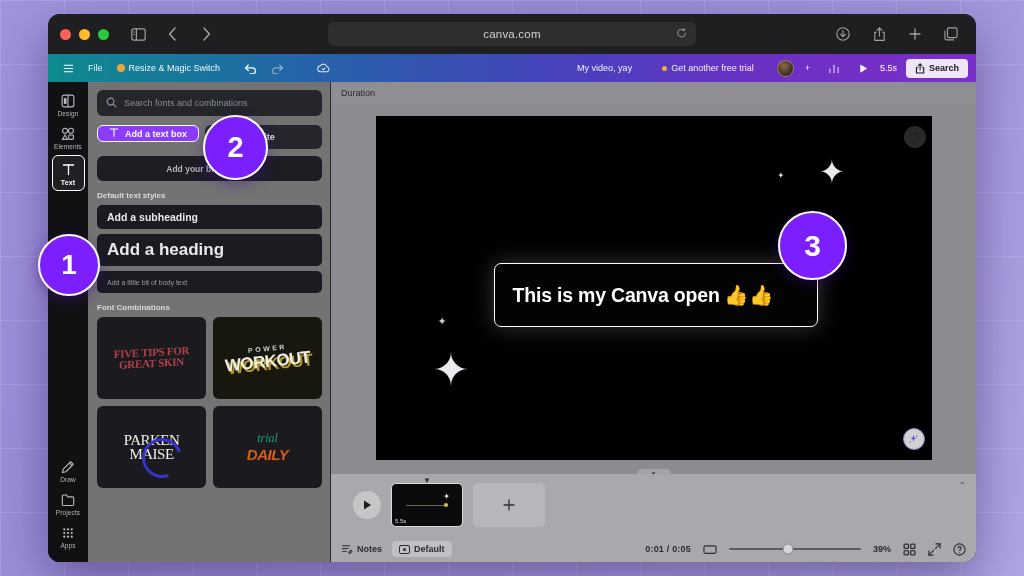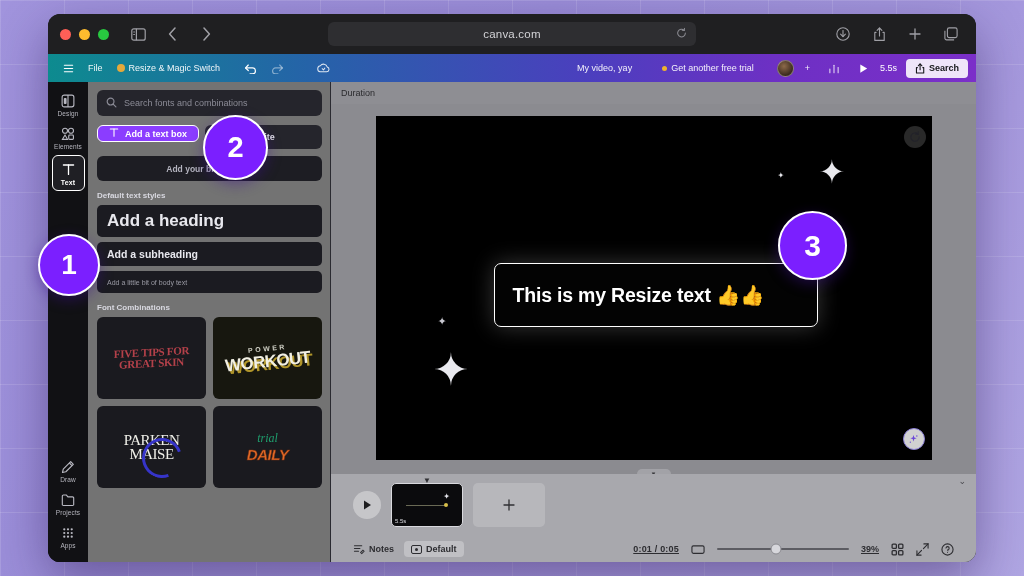--- a/index.html
+++ b/index.html
@@ -233,31 +233,31 @@
     width: 72px; height: 44px; border-radius: 5px; background: rgba(255,255,255,.18);
     display: flex; align-items: center; justify-content: center; color: #303034; flex: none;
   }
   #timeline-caret {
     position: absolute; left: 92px; top: 2px; color: #303034; font-size: 8px;
   }
   #timeline-collapse {
     position: absolute; right: 10px; top: 2px; color: #4a4a4e; font-size: 9px;
   }
   #status-row {
-    height: 26px; display: flex; align-items: center; padding: 0 22px; gap: 10px;
+    height: 26px; display: flex; align-items: center; padding: 0 10px; gap: 10px;
     font-size: 9px; color: #2d2d31;
   }
   .status-chip { display: flex; align-items: center; gap: 4px; font-weight: 600; }
   #duration-chip { background: rgba(255,255,255,.28); border-radius: 4px; padding: 3px 7px; }
   #duration-icon-box {
     width: 11px; height: 9px; border: 1.2px solid #2d2d31; border-radius: 2px;
     display: flex; align-items: center; justify-content: center;
   }
   #duration-icon-box::after { content: ""; width: 3px; height: 3px; background: #2d2d31; border-radius: 50%; }
-  #status-right { margin-left: auto; display: flex; align-items: center; gap: 12px; text-decoration: underline; }
+  #status-right { margin-left: auto; display: flex; align-items: center; gap: 12px; }
   #time-code { font-weight: 600; letter-spacing: .2px; }
   #zoom-slider { display: flex; align-items: center; width: 132px; position: relative; }
   #zoom-track { width: 100%; height: 1.5px; background: #5c5c62; border-radius: 2px; }
   #zoom-knob {
     position: absolute; left: 45%; top: 50%; transform: translate(-50%,-50%);
     width: 11px; height: 11px; border-radius: 50%; background: #d7d7dc; border: 1px solid #8a8a90;
   }
   #zoom-pct { font-weight: 600; }
   .sq-icon { display: flex; align-items: center; justify-content: center; color: #2d2d31; }
 
@@ -507,25 +507,25 @@
           <span>Write</span>
         </div>
       </div>
 
       <div id="brand-fonts-btn">
         <span>Add your brand fonts</span>
       </div>
 
       <div class="panel-heading">Default text styles</div>
 
+      <div class="style-row" id="style-subheading">
+        <span>Add a subheading</span>
+      </div>
       <div class="style-row" id="style-heading">
         <span>Add a heading</span>
-      </div>
-      <div class="style-row" id="style-subheading">
-        <span>Add a subheading</span>
       </div>
       <div class="style-row" id="style-body">
         <span>Add a little bit of body text</span>
       </div>
 
       <div class="panel-heading">Font Combinations</div>
 
       <div id="font-combos">
         <div class="combo-card" id="combo-0">
           <span class="combo-txt">FIVE TIPS FOR GREAT SKIN</span>
@@ -551,21 +551,21 @@
       </div>
 
       <div id="canvas-area">
         <div id="canvas">
           <span class="star" style="left:443px; top:40px; font-size:32px;">✦</span>
           <span class="star" style="left:402px; top:56px; font-size:8px;">✦</span>
           <span class="star" style="left:62px; top:200px; font-size:11px; color:#c9c9d2;">✦</span>
           <span class="star" style="left:57px; top:232px; font-size:44px;">✦</span>
 
           <div id="text-box-selected">
-            <span>This is my Resize text 👍👍</span>
+            <span>This is my Canva open 👍👍</span>
           </div>
 
           <div id="animate-icon-btn">
             <svg width="12" height="12" viewBox="0 0 13 13" fill="none" stroke="currentColor" stroke-width="1.2" stroke-linecap="round">
                 <path d="M11 6.5a4.5 4.5 0 1 1-1.4-3.2"></path>
                 <polyline points="10,1 9.9,3.6 7.3,3.5"></polyline>
               </svg>
           </div>
           <div id="magic-ai-btn">
             <svg width="13" height="13" viewBox="0 0 14 14" fill="currentColor">

